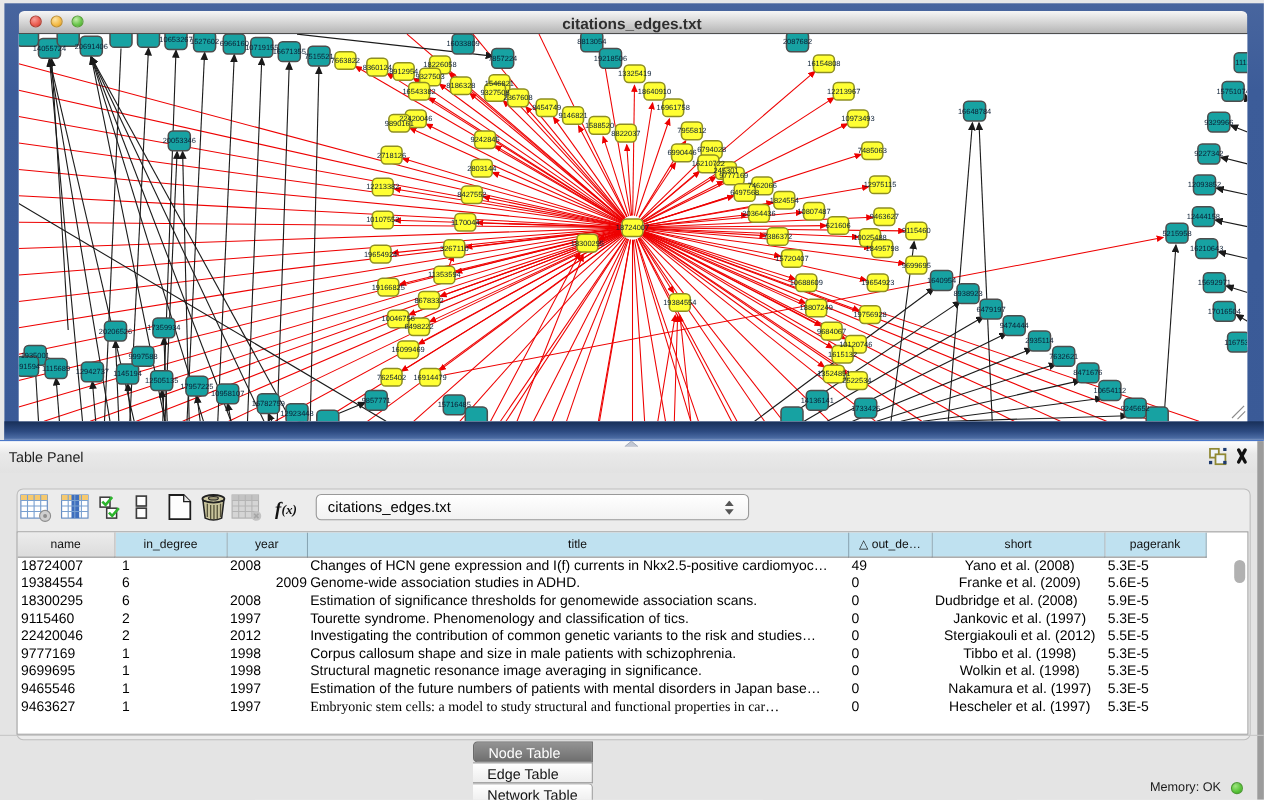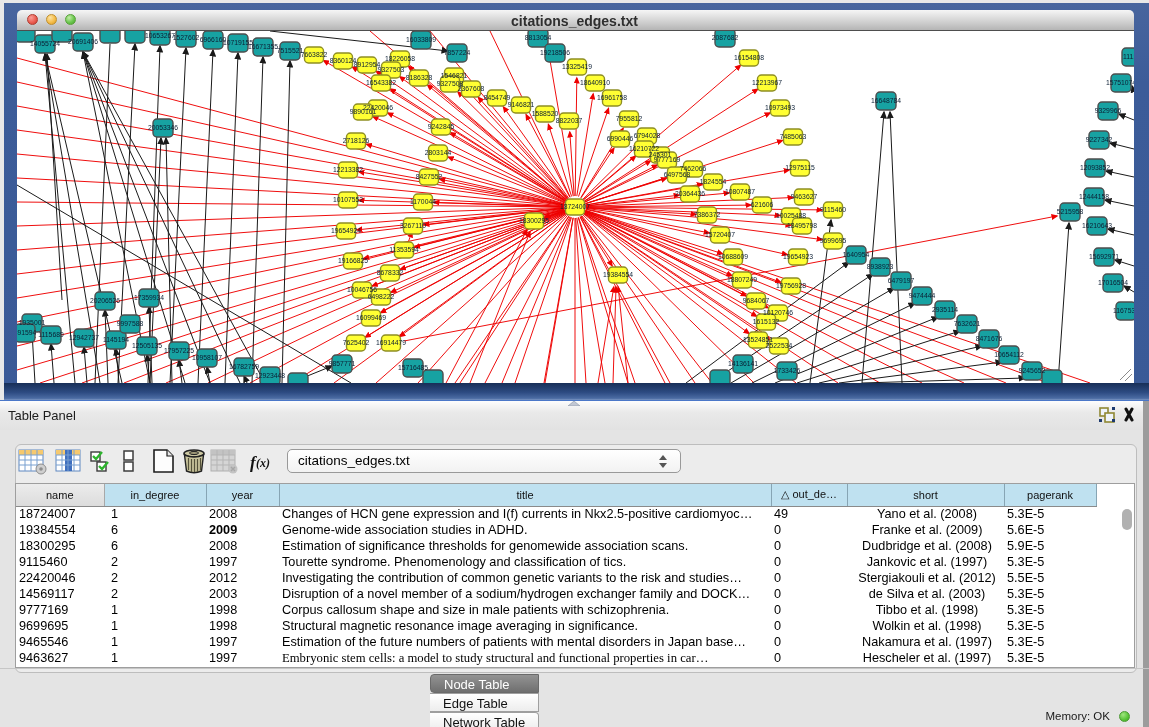--- a/index.html
+++ b/index.html
@@ -619,61 +619,52 @@
           <td style="width:102px;text-align:left;">1</td>
           <td style="width:73px;text-align:left;">2008</td>
           <td style="width:492px;text-align:left;">Changes of HCN gene expression and I(f) currents in Nkx2.5-positive cardiomyoc…</td>
           <td style="width:76px;text-align:left;">49</td>
           <td style="width:157px;text-align:center;">Yano et al. (2008)</td>
           <td style="width:92px;text-align:left;">5.3E-5</td>
         </tr>
 <tr>
           <td style="width:88px;text-align:left;">19384554</td>
           <td style="width:102px;text-align:left;">6</td>
-          <td style="width:73px;text-align:left;font-weight:bold;">2009</td>
+          <td style="width:73px;text-align:right;">2009</td>
           <td style="width:492px;text-align:left;">Genome-wide association studies in ADHD.</td>
           <td style="width:76px;text-align:left;">0</td>
           <td style="width:157px;text-align:center;">Franke et al. (2009)</td>
           <td style="width:92px;text-align:left;">5.6E-5</td>
         </tr>
 <tr>
           <td style="width:88px;text-align:left;">18300295</td>
           <td style="width:102px;text-align:left;">6</td>
           <td style="width:73px;text-align:left;">2008</td>
           <td style="width:492px;text-align:left;">Estimation of significance thresholds for genomewide association scans.</td>
           <td style="width:76px;text-align:left;">0</td>
-          <td style="width:157px;text-align:center;">Dudbridge et al. (2008)</td>
+          <td style="width:157px;">Dudbridge et al. (2008)</td>
           <td style="width:92px;text-align:left;">5.9E-5</td>
         </tr>
 <tr>
           <td style="width:88px;text-align:left;">9115460</td>
           <td style="width:102px;text-align:left;">2</td>
           <td style="width:73px;text-align:left;">1997</td>
           <td style="width:492px;text-align:left;">Tourette syndrome. Phenomenology and classification of tics.</td>
           <td style="width:76px;text-align:left;">0</td>
           <td style="width:157px;text-align:center;">Jankovic et al. (1997)</td>
           <td style="width:92px;text-align:left;">5.3E-5</td>
         </tr>
 <tr>
           <td style="width:88px;text-align:left;">22420046</td>
           <td style="width:102px;text-align:left;">2</td>
           <td style="width:73px;text-align:left;">2012</td>
           <td style="width:492px;text-align:left;">Investigating the contribution of common genetic variants to the risk and studies…</td>
           <td style="width:76px;text-align:left;">0</td>
           <td style="width:157px;text-align:center;">Stergiakouli et al. (2012)</td>
           <td style="width:92px;text-align:left;">5.5E-5</td>
-        </tr>
-<tr>
-          <td style="width:88px;text-align:left;">14569117</td>
-          <td style="width:102px;text-align:left;">2</td>
-          <td style="width:73px;text-align:left;">2003</td>
-          <td style="width:492px;text-align:left;">Disruption of a novel member of a sodium/hydrogen exchanger family and DOCK…</td>
-          <td style="width:76px;text-align:left;">0</td>
-          <td style="width:157px;text-align:center;">de Silva et al. (2003)</td>
-          <td style="width:92px;text-align:left;">5.3E-5</td>
         </tr>
 <tr>
           <td style="width:88px;text-align:left;">9777169</td>
           <td style="width:102px;text-align:left;">1</td>
           <td style="width:73px;text-align:left;">1998</td>
           <td style="width:492px;text-align:left;">Corpus callosum shape and size in male patients with schizophrenia.</td>
           <td style="width:76px;text-align:left;">0</td>
           <td style="width:157px;text-align:center;">Tibbo et al. (1998)</td>
           <td style="width:92px;text-align:left;">5.3E-5</td>
         </tr>

